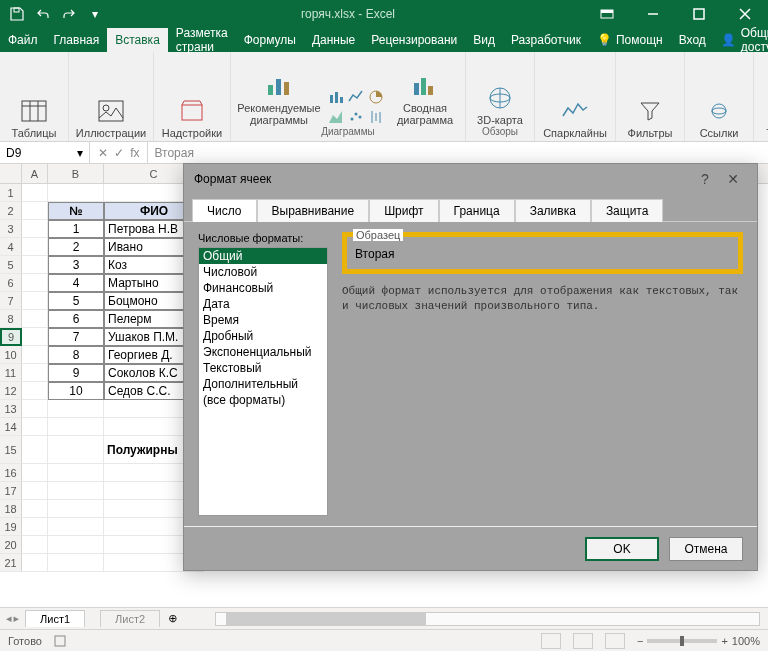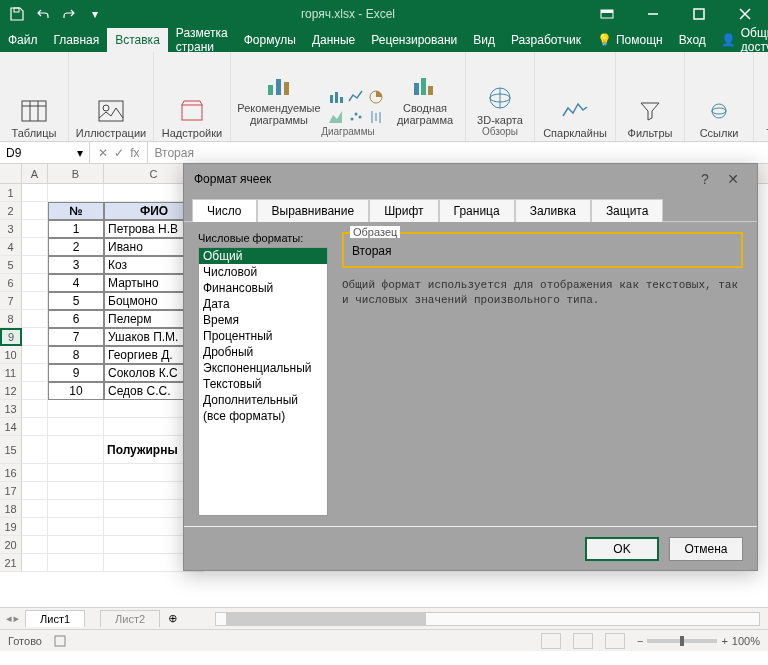--- a/index.html
+++ b/index.html
@@ -77,21 +77,21 @@
 .dlg-tabs { display: flex; padding: 4px 8px 0 8px; gap: 0; border-bottom: 1px solid #ccc; }
 .dlg-tabs .dt { padding: 4px 14px; border: 1px solid #ccc; border-bottom: none; font-size: 12px; background: #f6f6f6; position: relative; top: 1px; }
 .dlg-tabs .dt.active { background: #fff; }
 .dlg-body { flex: 1; padding: 10px 14px; display: flex; gap: 14px; }
 .fmt-left { width: 130px; display: flex; flex-direction: column; }
 .fmt-left .lbl { font-size: 11px; margin-bottom: 3px; }
 .fmt-list { flex: 1; border: 1px solid #999; background: #fff; overflow-y: auto; font-size: 12px; }
 .fmt-list .it { padding: 1px 4px; }
 .fmt-list .it.sel { background: #0a6b3d; color: #fff; }
 .fmt-right { flex: 1; font-size: 12px; }
-.sample-box { border: 2px solid #eab308; padding: 6px 8px 8px 8px; margin-bottom: 10px; position: relative; }
+.sample-box { border: 5px solid #eab308; padding: 6px 8px 8px 8px; margin-bottom: 10px; position: relative; }
 .sample-box .slabel { position: absolute; top: -8px; left: 6px; background: #fff; padding: 0 3px; font-size: 11px; color: #555; }
 .sample-box .sval { font-size: 12px; padding-top: 4px; }
 .desc { font-size: 11px; color: #333; line-height: 1.4; font-family: Liberation Mono, monospace; }
 .dlg-btns { height: 44px; display: flex; align-items: center; justify-content: flex-end; padding: 0 14px; gap: 10px; border-top: 1px solid #eee; }
 .dlg-btns button { width: 74px; height: 24px; border: 1px solid #888; background: #f3f3f3; font-size: 12px; }
 .dlg-btns button.primary { border: 1px solid #0a6b3d; box-shadow: 0 0 0 1px #0a6b3d inset; }
 
 svg { display: block; }
 </style>
 </head>
@@ -536,21 +536,20 @@
     </div>
     <div class="dlg-body">
       <div class="fmt-left">
         <div class="lbl">Числовые форматы:</div>
         <div class="fmt-list" id="fmtlist">
             <div class="it sel">Общий</div>
             <div class="it">Числовой</div>
             <div class="it">Финансовый</div>
             <div class="it">Дата</div>
             <div class="it">Время</div>
-            <div class="it">Процентный</div>
             <div class="it">Дробный</div>
             <div class="it">Экспоненциальный</div>
             <div class="it">Текстовый</div>
             <div class="it">Дополнительный</div>
             <div class="it">(все форматы)</div>
           </div>
       </div>
       <div class="fmt-right">
         <div class="sample-box">
           <div class="slabel">Образец</div>

